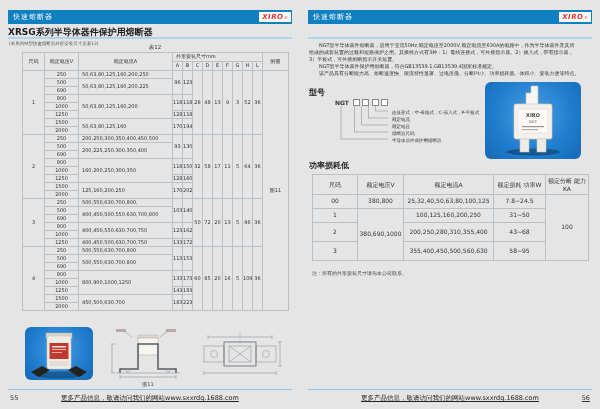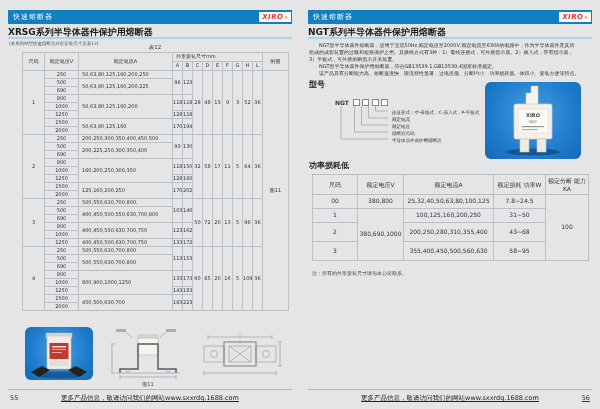--- a/index.html
+++ b/index.html
@@ -54,21 +54,21 @@
   .footer-text{position:absolute;left:0;right:0;top:4px;text-align:center;
     font-size:6.5px;color:#222;text-decoration:underline;}
   .page-num{position:absolute;top:4px;font-size:6.5px;color:#333;text-decoration:none;}
   .page-num.left{left:2px;}
   .page-num.right{right:2px;text-decoration:underline;}
 
   
   .intro{position:absolute;left:9px;top:42px;width:284px;font-size:5px;
     line-height:7px;color:#333;}
   .section-heading{position:absolute;left:9px;font-size:8px;font-weight:bold;color:#1c1c1c;}
-  #model-heading{top:79px;}
+  #model-heading{top:87px;}
   #params-heading{top:160px;}
 
   .model-row{position:absolute;left:35px;top:99px;display:flex;align-items:center;}
   .model-prefix{font-size:6px;font-weight:bold;color:#333;margin-right:4px;}
   .model-box{width:5px;height:5px;border:1px solid #888;margin-right:2.5px;background:#fff;}
   #model-lines{position:absolute;left:30px;top:106px;}
   .model-labels{position:absolute;left:92px;top:109px;font-size:4.5px;line-height:7px;color:#333;}
 
   #right-photo{left:185px;top:82px;width:96px;height:77px;}
 
@@ -362,21 +362,20 @@
 
 <div class="page" id="page-right">
   <div class="topbar">
     <span class="topbar-label">快速熔断器</span>
     <span class="logo-box">
       <span class="logo-text">XIRO</span>
       <span class="logo-reg">®</span>
     </span>
   </div>
 
-  <div class="page-title">NGT系列半导体器件保护用熔断器</div>
   <div class="title-rule"></div>
 
   <div class="intro">
       <div>　　NGT型半导体器件熔断器，适用于交流50Hz,额定电压至2000V,额定电流至630A的电路中，作为半导体器件及其所</div>
       <div>组成的成套装置的过载和短路保护之用。其接线方式有3种：1）母线连接式，可外接指示器。2）插入式，带有指示器，</div>
       <div>3）平板式，可外接熔断指示开关装置。</div>
       <div>　　NGT型半导体器件保护用熔断器，符合GB13539.1,GB13539.4国家标准规定。</div>
       <div>　　该产品具有分断能力高、熔断速度快、限流特性显著、过电压低、分断I²t小、功率损耗低、体积小、安装方便等特点。</div>
     </div>
 

